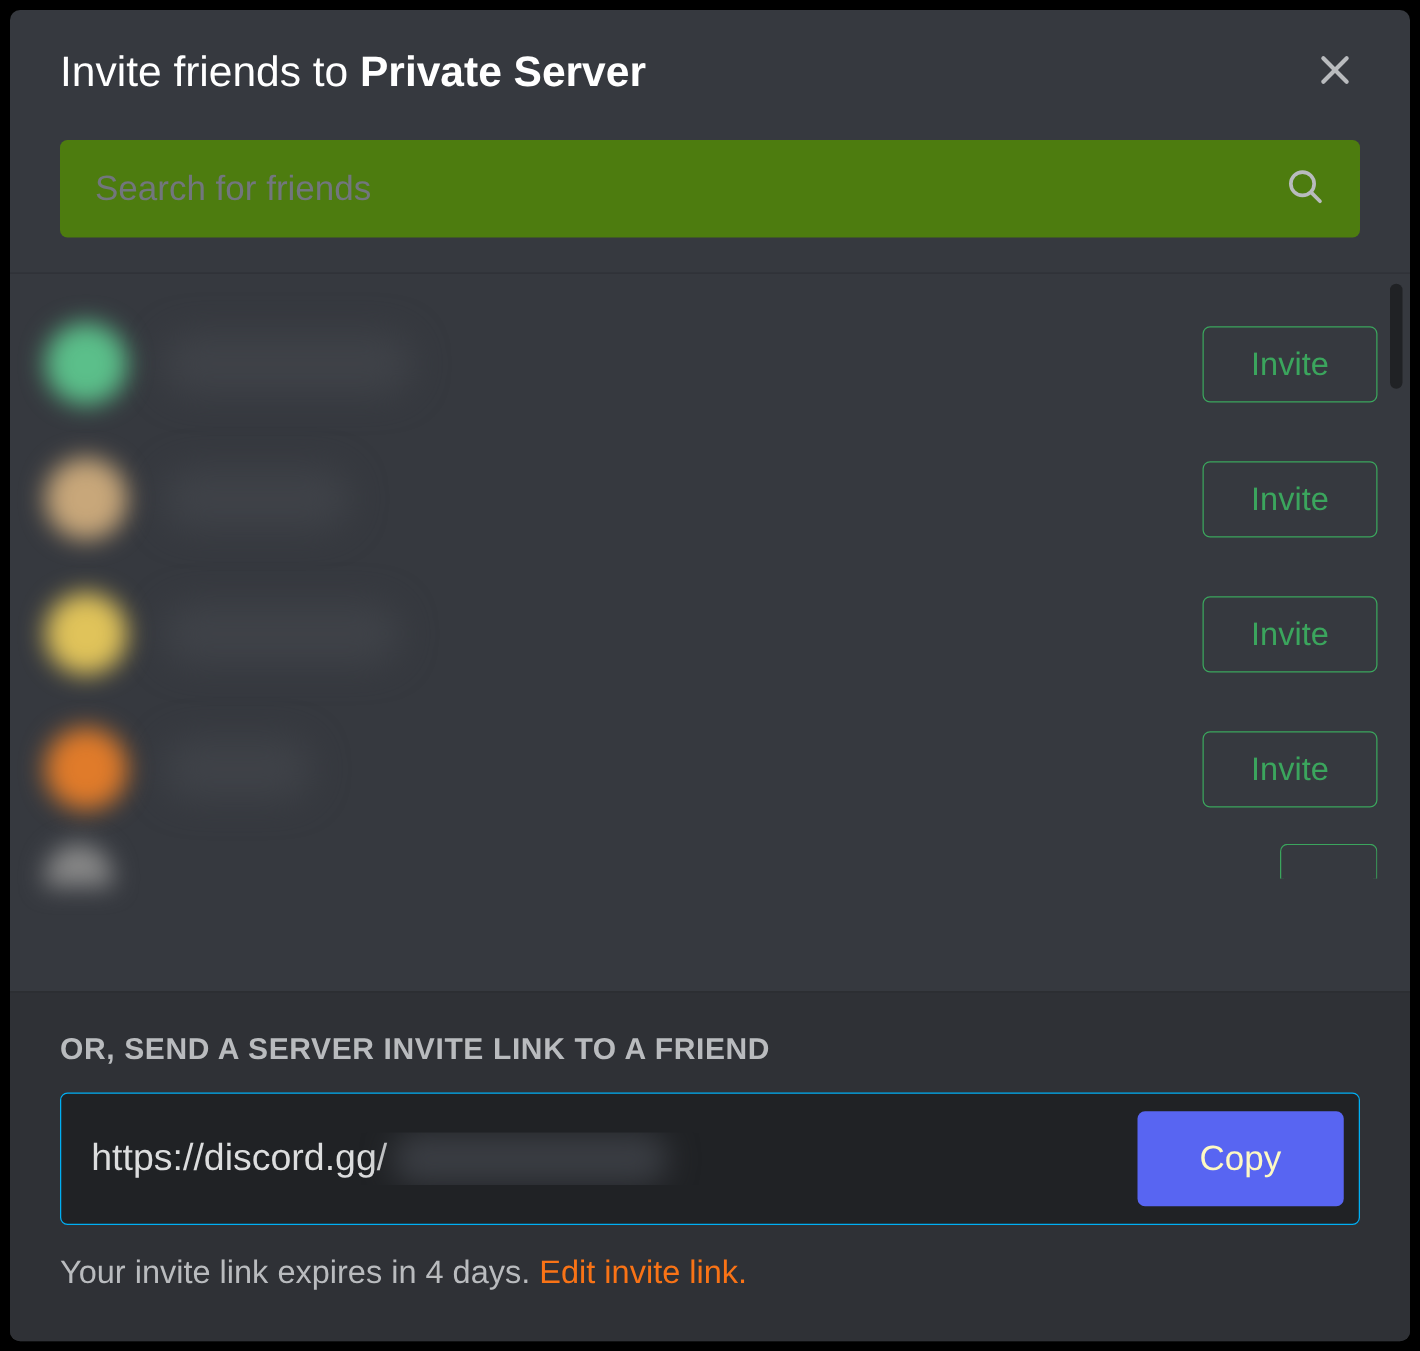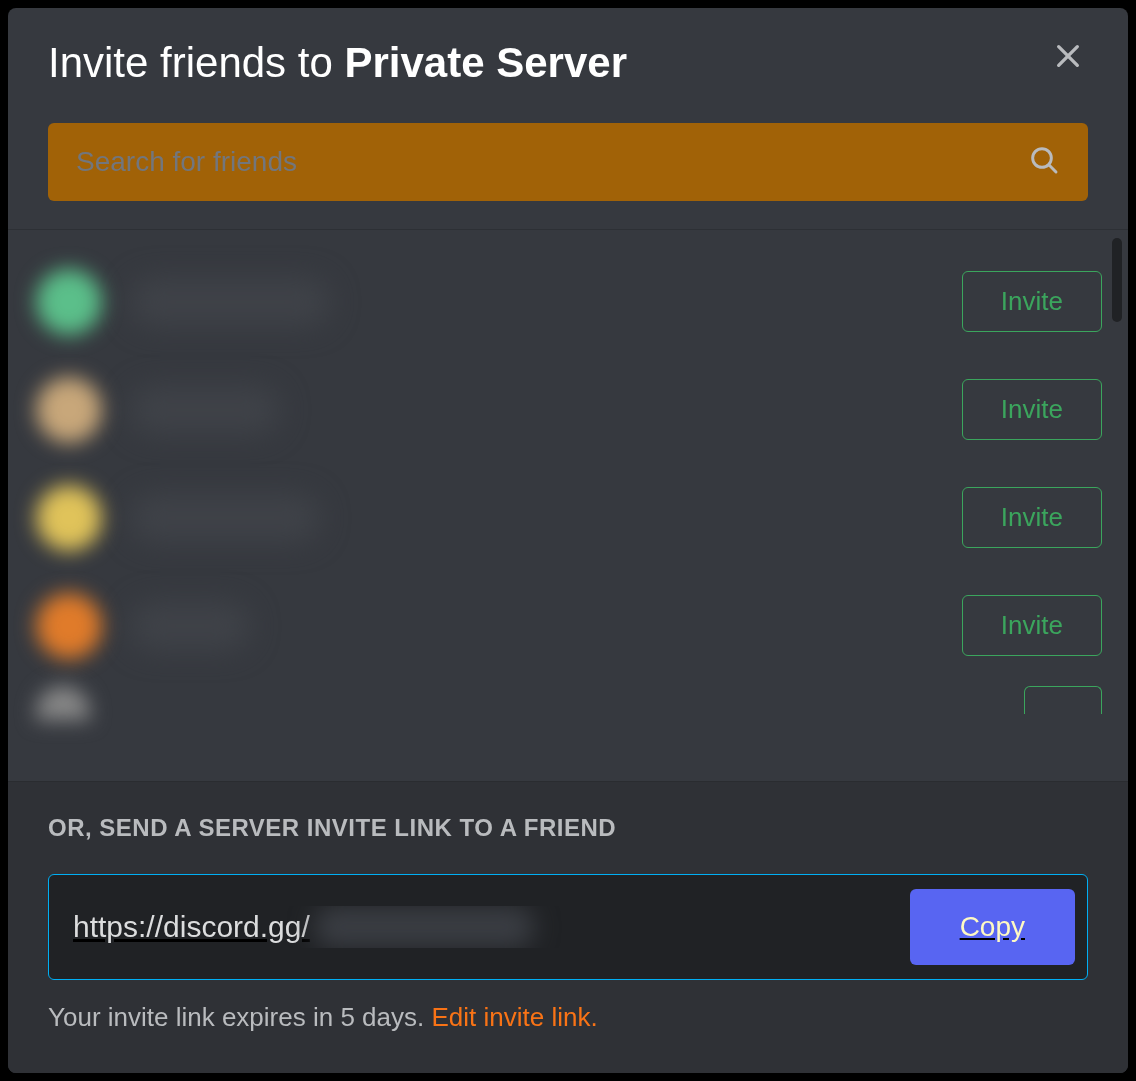--- a/index.html
+++ b/index.html
@@ -23,21 +23,21 @@
       display: flex;
       flex-direction: column;
       overflow: hidden;
     }
     .modal-header {
       padding: 28px 40px 28px 40px;
       border-bottom: 1px solid rgba(0,0,0,0.15);
       position: relative;
     }
     .modal-title {
-      font-size: 42px;
+      font-size: 34px;
       font-weight: 500;
       color: #fff;
       line-height: 1.3;
       margin-bottom: 32px;
     }
     .modal-title .bold {
       font-weight: 700;
     }
     .close-btn {
       position: absolute;
@@ -49,21 +49,21 @@
       align-items: center;
       justify-content: center;
       cursor: pointer;
       color: #b9bbbe;
     }
     .close-btn svg {
       width: 32px;
       height: 32px;
     }
     .search-wrap {
-      background: #a16207;
+      background: #4d7c0f;
       border-radius: 6px;
       height: 78px;
       display: flex;
       align-items: center;
       padding: 0 28px;
       gap: 45px;
     }
     .search-input {
       flex: 1;
       background: transparent;
@@ -137,31 +137,30 @@
       background: #2f3136;
       padding: 32px 40px 40px 40px;
       border-top: 1px solid rgba(0,0,0,0.1);
     }
     .footer-label {
       color: #b9bbbe;
       font-size: 24px;
       font-weight: 700;
       letter-spacing: 0.5px;
       text-transform: uppercase;
-      margin-bottom: 32px;
+      margin-bottom: 20px;
     }
     .link-row {
       display: flex;
       align-items: center;
       background: #202225;
       border: 1.5px solid #00aff4;
       border-radius: 6px;
       height: 106px;
       padding: 0 12px 0 24px;
-      text-decoration: underline;
     }
     .link-text {
       flex: 1;
       color: #dcddde;
       font-size: 30px;
       display: flex;
       align-items: center;
       gap: 0;
       overflow: hidden;
       white-space: nowrap;
@@ -282,17 +281,17 @@
   <div class="modal-footer">
     <div class="footer-label">OR, SEND A SERVER INVITE LINK TO A FRIEND</div>
     <div class="link-row">
       <div class="link-text">
         <span>https://discord.gg/</span>
           <span class="link-blur"></span>
       </div>
       <button class="copy-btn">Copy</button>
     </div>
     <div class="expire-row">
-      <span>Your invite link expires in 5 days. </span><span class="edit-link">Edit invite link.</span>
+      <span>Your invite link expires in 4 days. </span><span class="edit-link">Edit invite link.</span>
     </div>
   </div>
 
 </div>
 
 </body></html>

